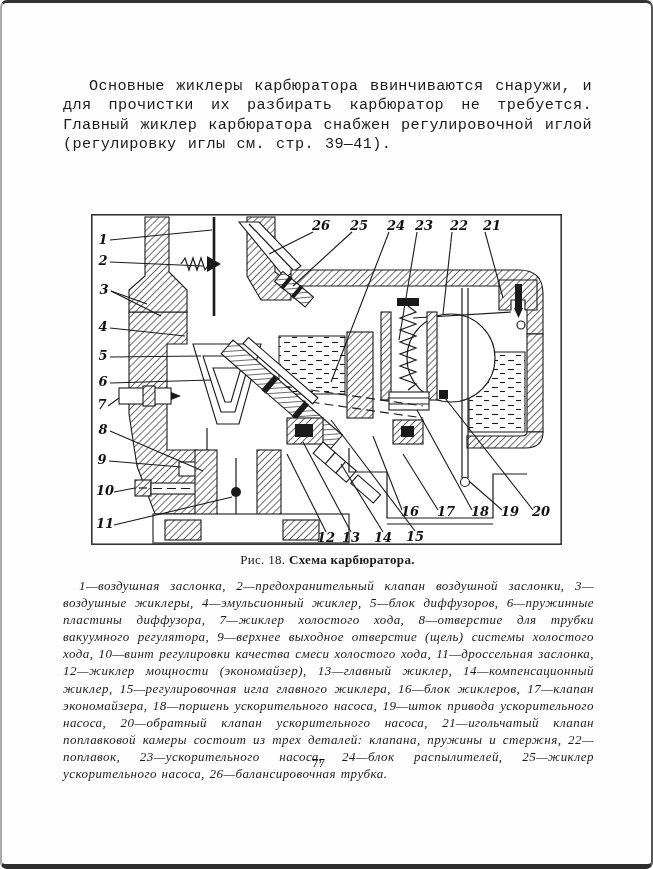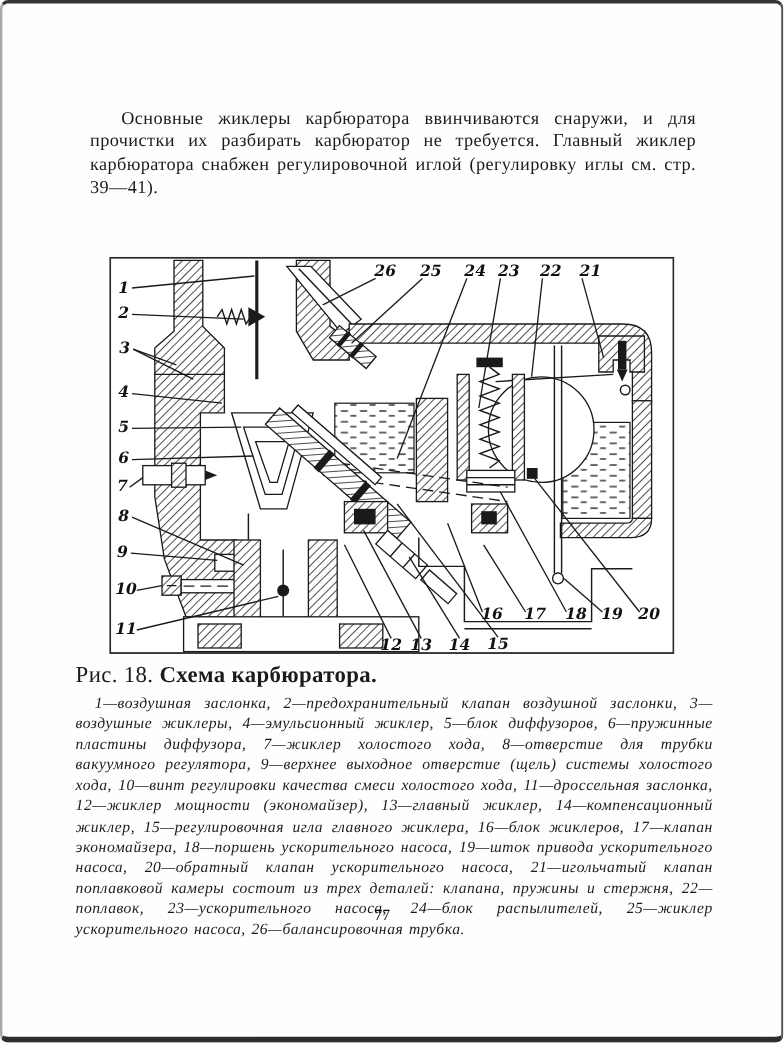--- a/index.html
+++ b/index.html
@@ -15,28 +15,28 @@
     border-radius:7px;
     overflow:hidden;
     font-family:"Liberation Serif", serif;
     color:#1b1b1b;
   }
   .body-text{
     position:absolute;left:61px;top:74px;width:529px;
     font-size:15.2px;line-height:19.3px;
     text-align:justify;letter-spacing:0.35px;word-spacing:1.6px;
   }
-  .body-text p{margin:12px;text-indent:26px;}
+  .body-text p{margin:0;text-indent:26px;font-family:Liberation Mono, monospace;}
   .figure-wrap{
     position:absolute;left:89px;top:211px;width:471px;height:331px;
   }
   .figure-wrap svg{display:block;width:471px;height:331px;}
   .caption{
     position:absolute;left:61px;top:549px;width:529px;
-    text-align:left;font-size:19px;letter-spacing:0.3px;
+    text-align:center;font-size:13px;letter-spacing:0.3px;
   }
   .caption .cap-bold{font-weight:bold;}
   .legend{
     position:absolute;left:61px;top:574px;width:531px;
     font-size:13px;line-height:17.1px;
     text-align:justify;text-indent:16px;
     letter-spacing:0.45px;word-spacing:1px;font-style:italic;
   }
   .pagenum{
     position:absolute;left:61px;top:752px;width:511px;

